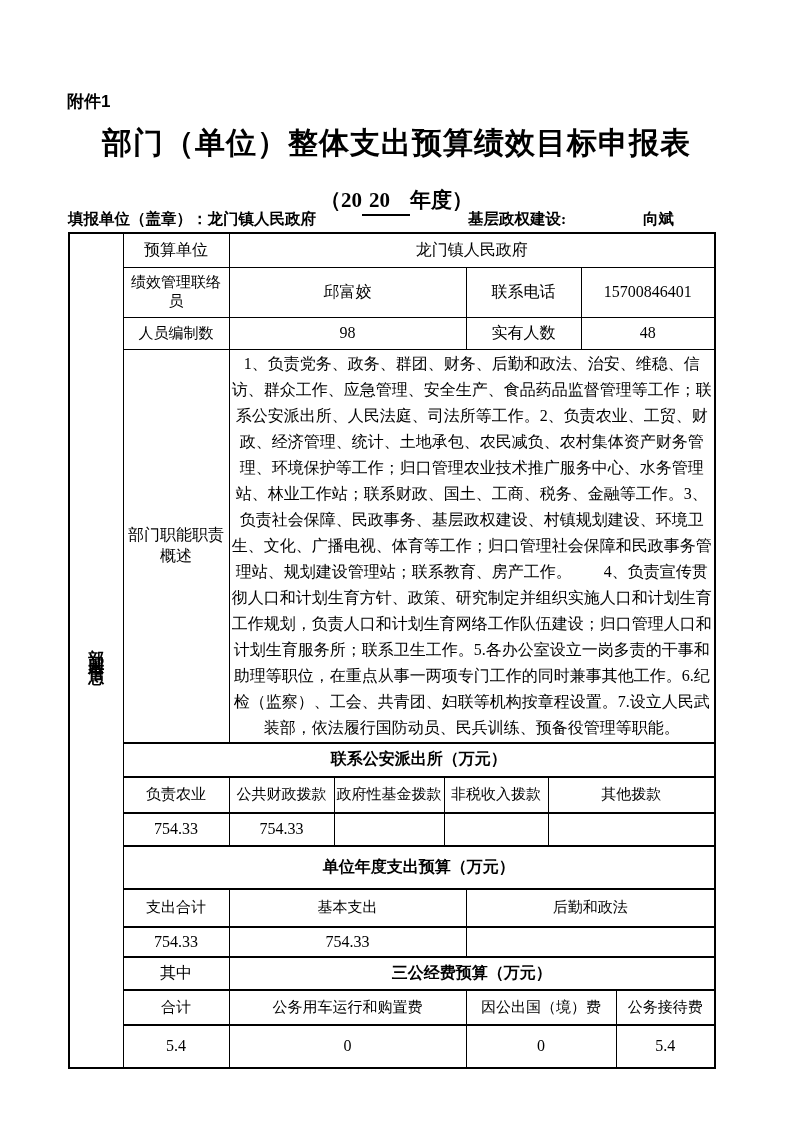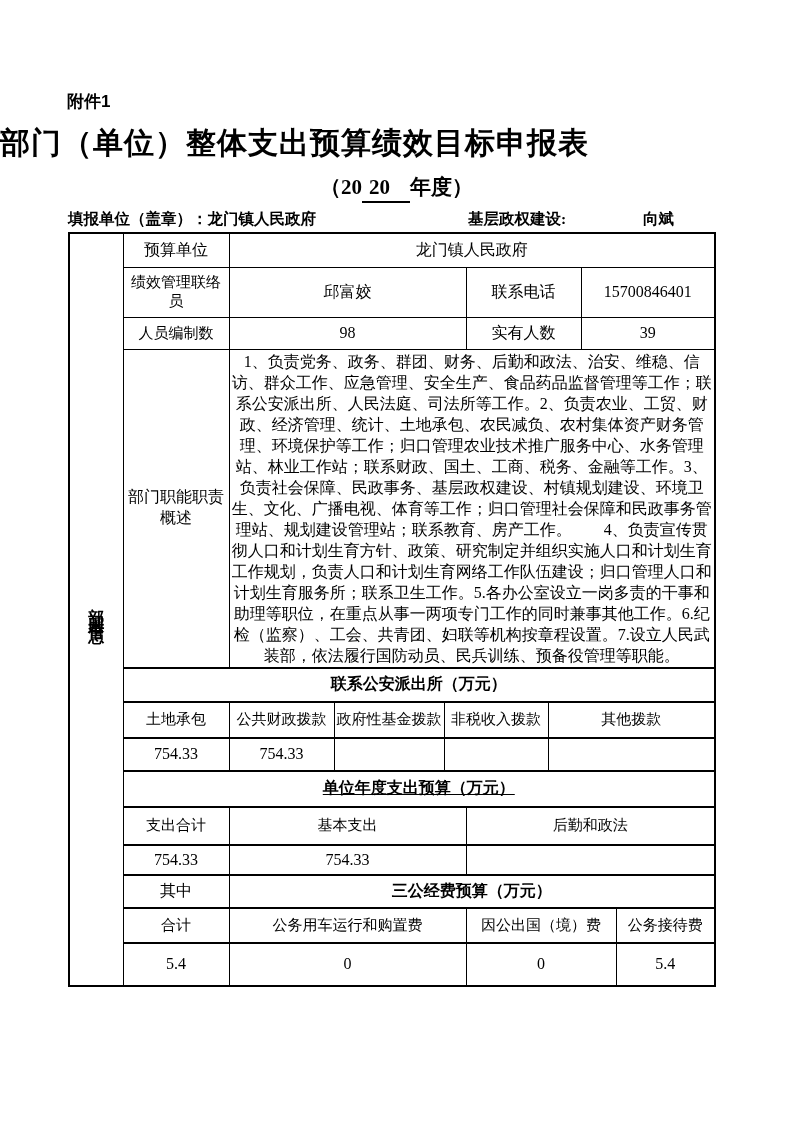--- a/index.html
+++ b/index.html
@@ -7,24 +7,24 @@
     width:793px; height:1122px; background:#ffffff; position:relative;
     font-family:"Liberation Serif", serif; color:#000;
   }
   .attachment {
     position:absolute; left:67px; top:90px;
     font-size:17px; font-weight:bold;
     font-family:"Liberation Sans", sans-serif;
   }
   .title {
     position:absolute; left:0; right:0; top:123px; margin:0;
-    font-size:30px; font-weight:bold; letter-spacing:1px;
+    text-align:center; font-size:30px; font-weight:bold; letter-spacing:1px;
   }
   .subtitle {
-    position:absolute; left:0; right:0; top:173px;
+    position:absolute; left:0; right:0; top:186px;
     text-align:center; font-size:21px; font-weight:bold;
   }
   .yr-u { display:inline-block; border-bottom:2px solid #000; padding:0 20px 1px 7px; }
   .info-line {
     position:absolute; left:68px; top:209px; width:650px; height:22px;
     font-size:15.5px; font-weight:bold;
   }
   .info-line .head-label { position:absolute; left:400px; }
   .info-line .head-value { position:absolute; left:575px; }
 
@@ -35,38 +35,38 @@
     padding-left:16px;
   }
   .form-table td {
     border:1px solid #000; text-align:center; vertical-align:middle;
     font-size:16px; padding:1px 2px; overflow:hidden;
   }
   tr.thick td { border-top-width:2px; }
   .form-table .small { font-size:15px; }
   .sec-title { font-weight:bold; font-size:16px; }
   .duties {
-    text-align:justify; font-size:15px; line-height:21px;
+    text-align:justify; font-size:15px; line-height:26px;
     padding:4px 7px 4px 8px;
     margin-top:28px;
   }
   .vlabel-cell { vertical-align:middle; }
   .vlabel {
     display:inline-block; writing-mode:vertical-rl; text-orientation:upright;
     font-weight:bold; font-size:16px; letter-spacing:4px; line-height:1;
   }
   
   tr.r1  { height:34px; }
   tr.r2  { height:50px; }
   tr.r3  { height:32px; }
   tr.r4  { height:302px; }
   tr.r5  { height:34px; }
   tr.r6  { height:36px; }
   tr.r7  { height:33px; }
-  tr.r8  { height:36px;text-decoration:underline; }
+  tr.r8  { height:43px; }
   tr.r9  { height:38px;margin-top:10px; }
   tr.r10 { height:30px; }
   tr.r11 { height:33px; }
   tr.r12 { height:35px; }
   tr.r13 { height:43px; }
 </style>
 </head>
 <body>
 
 <div class="attachment">附件1</div>
@@ -102,31 +102,31 @@
     <tr class="r2">
       <td class="small">绩效管理联络员</td>
       <td colspan="3">邱富姣</td>
       <td colspan="2">联系电话</td>
       <td colspan="2">15700846401</td>
     </tr>
     <tr class="r3">
       <td class="small">人员编制数</td>
       <td colspan="3">98</td>
       <td colspan="2">实有人数</td>
-      <td colspan="2">39</td>
+      <td colspan="2">48</td>
     </tr>
     <tr class="r4">
       <td>部门职能职责概述</td>
       <td colspan="7" class="duties">1、负责党务、政务、群团、财务、后勤和政法、治安、维稳、信访、群众工作、应急管理、安全生产、食品药品监督管理等工作；联系公安派出所、人民法庭、司法所等工作。2、负责农业、工贸、财政、经济管理、统计、土地承包、农民减负、农村集体资产财务管理、环境保护等工作；归口管理农业技术推广服务中心、水务管理站、林业工作站；联系财政、国土、工商、税务、金融等工作。3、负责社会保障、民政事务、基层政权建设、村镇规划建设、环境卫生、文化、广播电视、体育等工作；归口管理社会保障和民政事务管理站、规划建设管理站；联系教育、房产工作。　　4、负责宣传贯彻人口和计划生育方针、政策、研究制定并组织实施人口和计划生育工作规划，负责人口和计划生育网络工作队伍建设；归口管理人口和计划生育服务所；联系卫生工作。5.各办公室设立一岗多责的干事和助理等职位，在重点从事一两项专门工作的同时兼事其他工作。6.纪检（监察）、工会、共青团、妇联等机构按章程设置。7.设立人民武装部，依法履行国防动员、民兵训练、预备役管理等职能。</td>
     </tr>
     <tr class="r5 thick">
       <td colspan="8" class="sec-title">联系公安派出所（万元）</td>
     </tr>
     <tr class="r6 thick">
-      <td class="small">土地承包</td>
+      <td class="small">负责农业</td>
       <td class="small">公共财政拨款</td>
       <td class="small">政府性基金拨款</td>
       <td colspan="2" class="small">非税收入拨款</td>
       <td colspan="3" class="small">其他拨款</td>
     </tr>
     <tr class="r7 thick">
       <td>754.33</td>
       <td>754.33</td>
       <td></td>
       <td colspan="2"></td>

